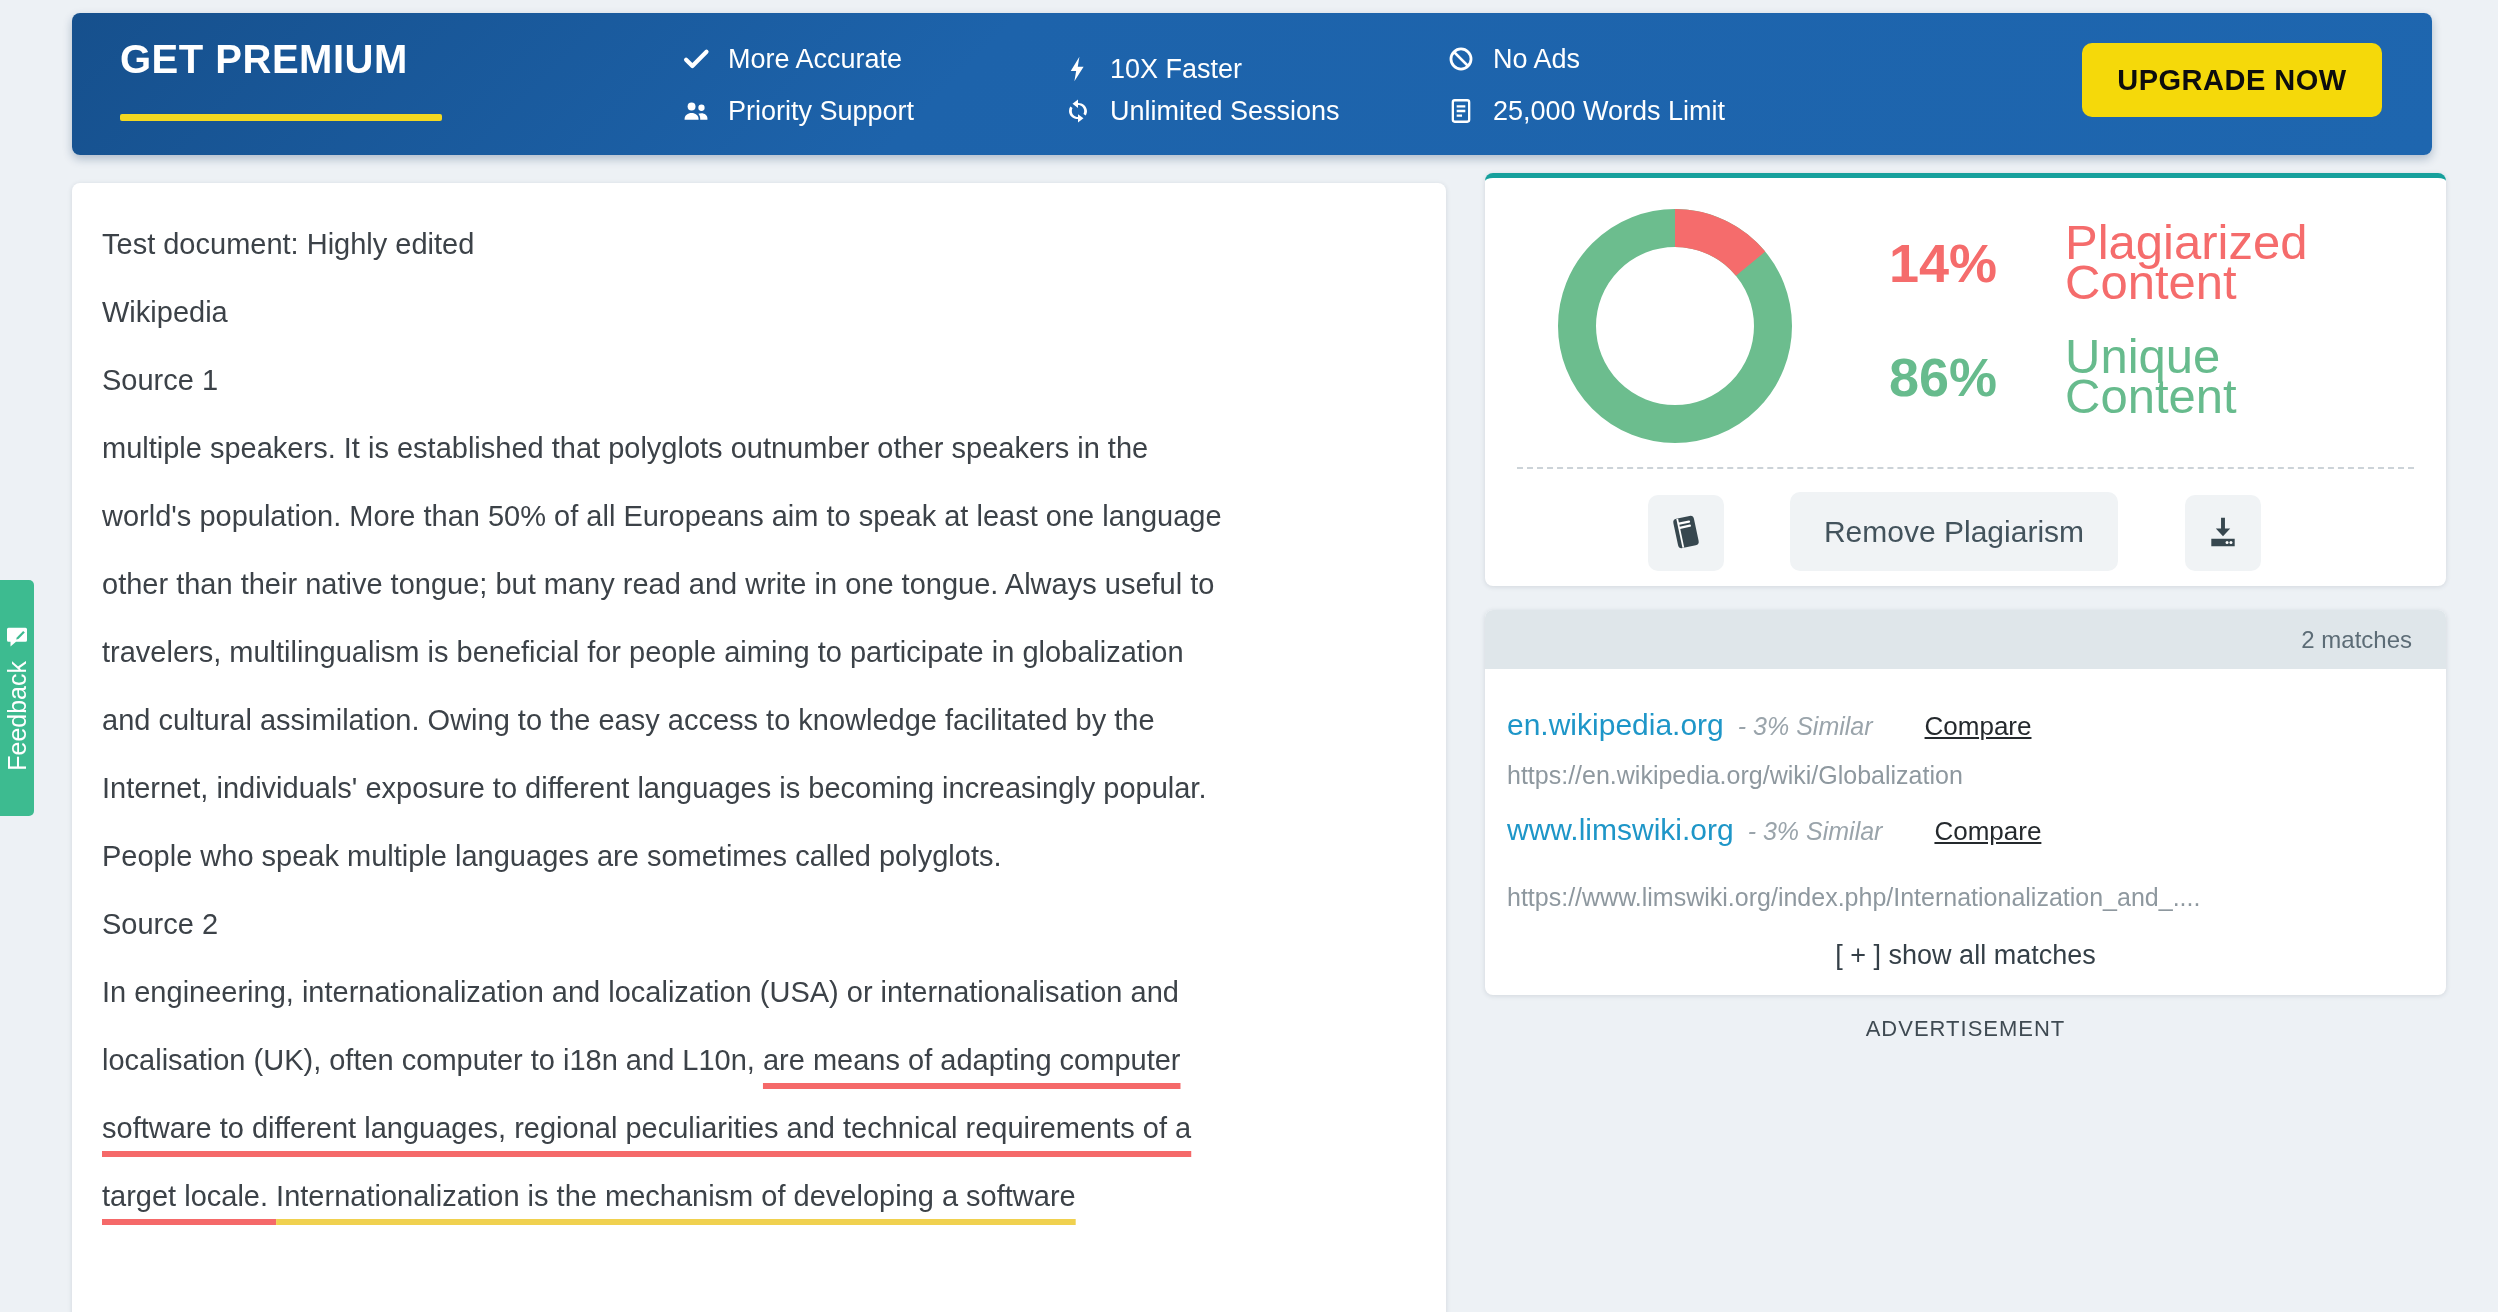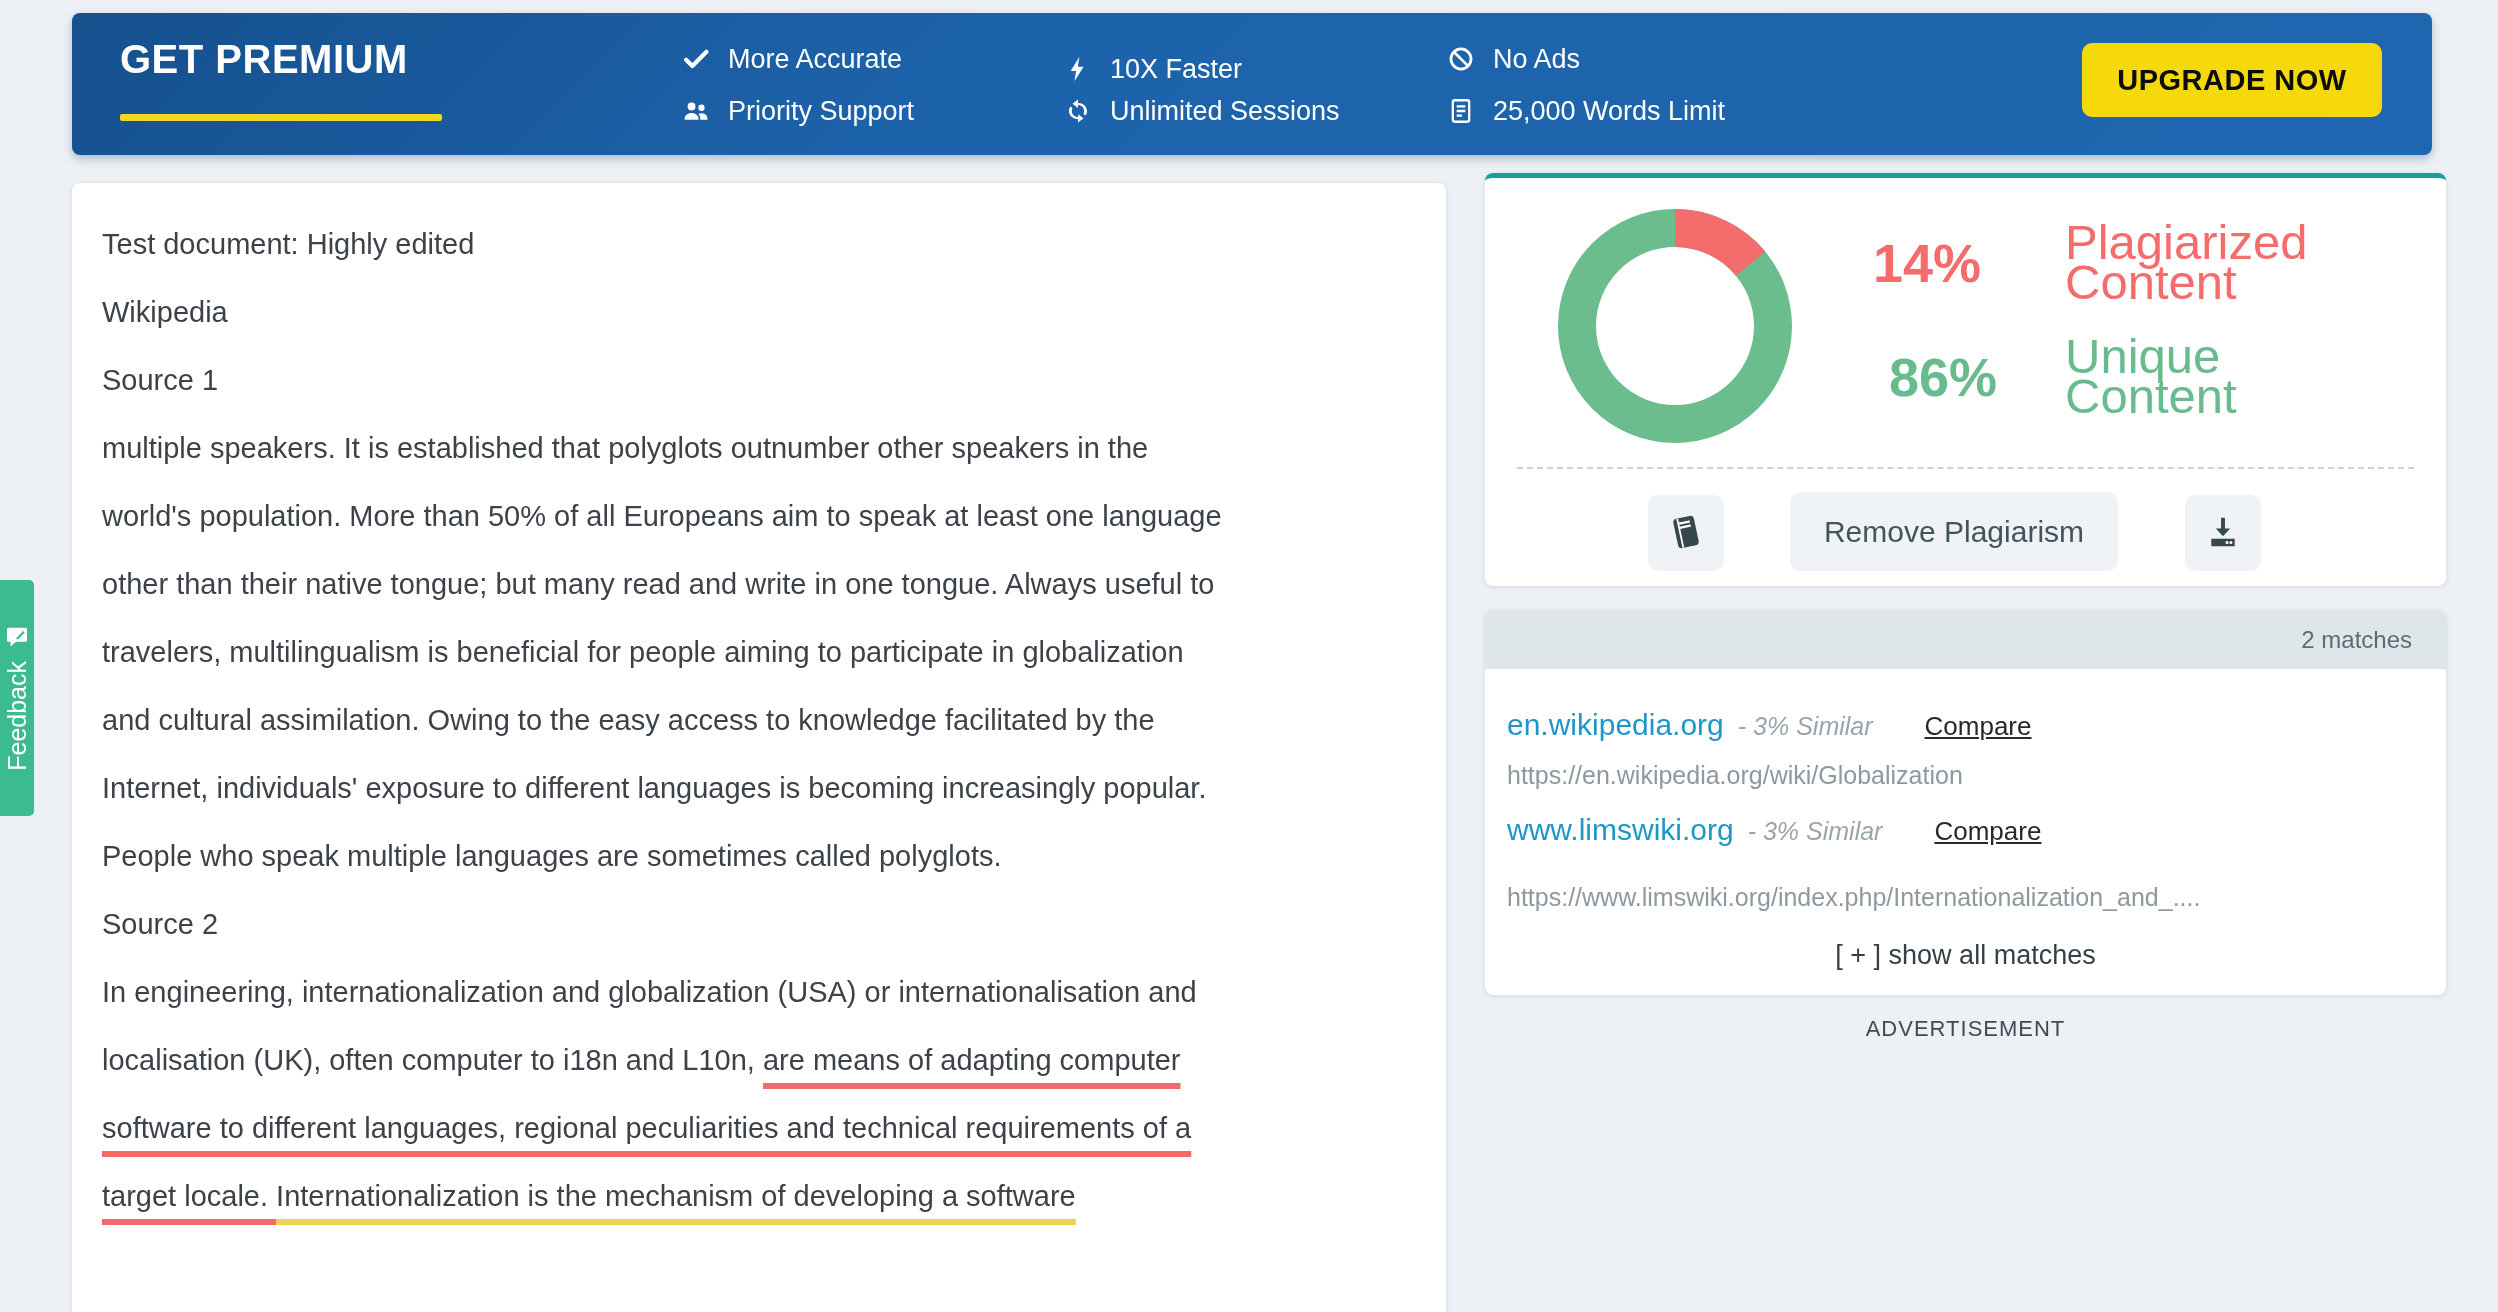--- a/index.html
+++ b/index.html
@@ -40,21 +40,21 @@
                 text-decoration-thickness:6px; text-underline-offset:13px; cursor:pointer; }
   .run-yellow { text-decoration:underline; text-decoration-color:#f0d14f;
                 text-decoration-thickness:6px; text-underline-offset:13px; cursor:pointer; }
 
   
   .results-card { position:absolute; left:1485px; top:173px; width:961px; height:413px;
                   background:#ffffff; border-top:5px solid #16a09c; border-radius:8px;
                   box-shadow:0 1px 5px rgba(40,60,80,.14); }
   .donut { position:absolute; left:73px; top:31px; width:234px; height:234px; }
   .stat-value { position:absolute; width:160px; text-align:right; font-size:54px; font-weight:700; }
-  .stat-value.red { left:336px; top:54px; color:#f56c6c; }
+  .stat-value.red { left:352px; top:54px; color:#f56c6c; }
   .stat-value.green { left:352px; top:168px; color:#67bb8d; }
   .stat-label { position:absolute; left:580px; width:240px; font-size:49px; line-height:40px; }
   .stat-label.red { top:44px; color:#f56c6c; }
   .stat-label.green { top:158px; color:#67bb8d; }
   .results-divider { position:absolute; left:32px; right:32px; top:289px;
                      border-top:2px dashed #ccd3d8; }
   .icon-btn { position:absolute; top:317px; width:76px; height:76px; background:#f0f3f5;
               border:none; border-radius:10px; cursor:pointer; display:flex;
               align-items:center; justify-content:center; }
   .icon-btn svg { width:36px; height:36px; }
@@ -164,21 +164,21 @@
       <div class="doc-line"><span>Wikipedia</span></div>
       <div class="doc-line"><span>Source 1</span></div>
       <div class="doc-line"><span>multiple speakers. It is established that polyglots outnumber other speakers in the</span></div>
       <div class="doc-line"><span>world's population. More than 50% of all Europeans aim to speak at least one language</span></div>
       <div class="doc-line"><span>other than their native tongue; but many read and write in one tongue. Always useful to</span></div>
       <div class="doc-line"><span>travelers, multilingualism is beneficial for people aiming to participate in globalization</span></div>
       <div class="doc-line"><span>and cultural assimilation. Owing to the easy access to knowledge facilitated by the</span></div>
       <div class="doc-line"><span>Internet, individuals' exposure to different languages is becoming increasingly popular.</span></div>
       <div class="doc-line"><span>People who speak multiple languages are sometimes called polyglots.</span></div>
       <div class="doc-line"><span>Source 2</span></div>
-      <div class="doc-line"><span>In engineering, internationalization and globalization (USA) or internationalisation and</span></div>
+      <div class="doc-line"><span>In engineering, internationalization and localization (USA) or internationalisation and</span></div>
       <div class="doc-line"><span>localisation (UK), often computer to i18n and L10n, </span><span class="run-red">are means of adapting computer</span></div>
       <div class="doc-line"><span class="run-red">software to different languages, regional peculiarities and technical requirements of a</span></div>
       <div class="doc-line"><span class="run-red">target locale. </span><span class="run-yellow"> Internationalization is the mechanism of developing a software</span></div>
     </div>
 </div>
 
 <div class="results-card">
   <svg class="donut" id="donut-chart" viewBox="0 0 234 234">
     <circle id="donut-base" cx="117" cy="117" r="98" fill="none" stroke-width="38" stroke="#6cbd8e"></circle>
     <circle id="donut-arc" cx="117" cy="117" r="98" fill="none" stroke-width="38" transform="rotate(-90 117 117)" stroke="#f56c6c" stroke-dasharray="86.20530241450392 529.5468576890955"></circle>

